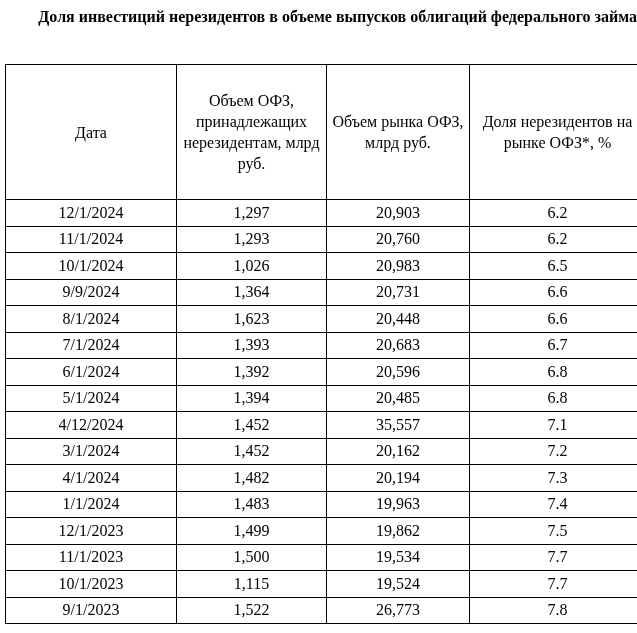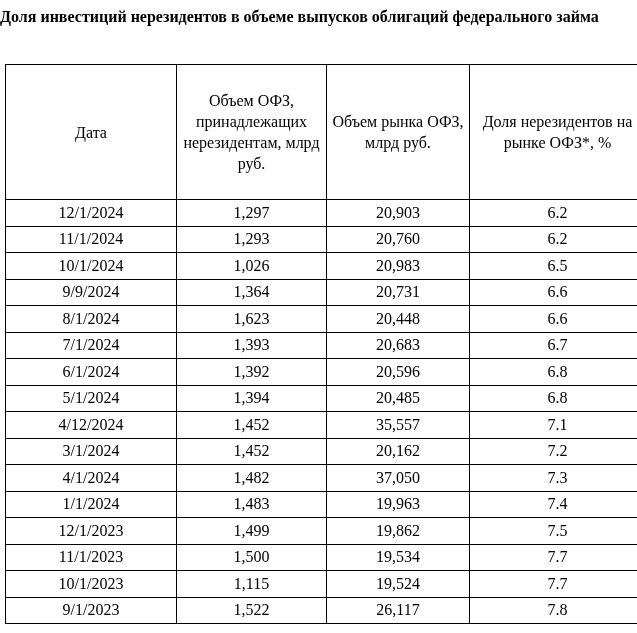--- a/index.html
+++ b/index.html
@@ -2,21 +2,21 @@
 <html><head>
   <meta charset="utf-8">
   <style>
     html, body { margin: 0; padding: 0; background: #ffffff; }
     body {
       width: 637px; height: 633px; overflow: hidden; position: relative;
       font-family: "Liberation Serif", "DejaVu Serif", serif; color: #000;
     }
     .title {
       position: absolute; left: 0; top: 6px; width: 637px;
-      text-align: left; font-weight: bold; font-size: 16px; line-height: 22px;
+      text-align: right; font-weight: bold; font-size: 16px; line-height: 22px;
     }
     table {
       position: absolute; left: 5px; top: 64px;
       border-collapse: collapse; table-layout: fixed;
       width: 640px;
     }
     col.c1 { width: 171px; }
     col.c2 { width: 150px; }
     col.c3 { width: 143px; }
     col.c4 { width: 176px; }
@@ -104,21 +104,21 @@
       </tr>
       <tr>
         <td>3/1/2024</td>
         <td>1,452</td>
         <td>20,162</td>
         <td>7.2</td>
       </tr>
       <tr>
         <td>4/1/2024</td>
         <td>1,482</td>
-        <td>37,050</td>
+        <td>20,194</td>
         <td>7.3</td>
       </tr>
       <tr>
         <td>1/1/2024</td>
         <td>1,483</td>
         <td>19,963</td>
         <td>7.4</td>
       </tr>
       <tr>
         <td>12/1/2023</td>
@@ -134,17 +134,17 @@
       </tr>
       <tr>
         <td>10/1/2023</td>
         <td>1,115</td>
         <td>19,524</td>
         <td>7.7</td>
       </tr>
       <tr>
         <td>9/1/2023</td>
         <td>1,522</td>
-        <td>26,117</td>
+        <td>26,773</td>
         <td>7.8</td>
       </tr>
     </tbody>
 </table>
 
 </body></html>

